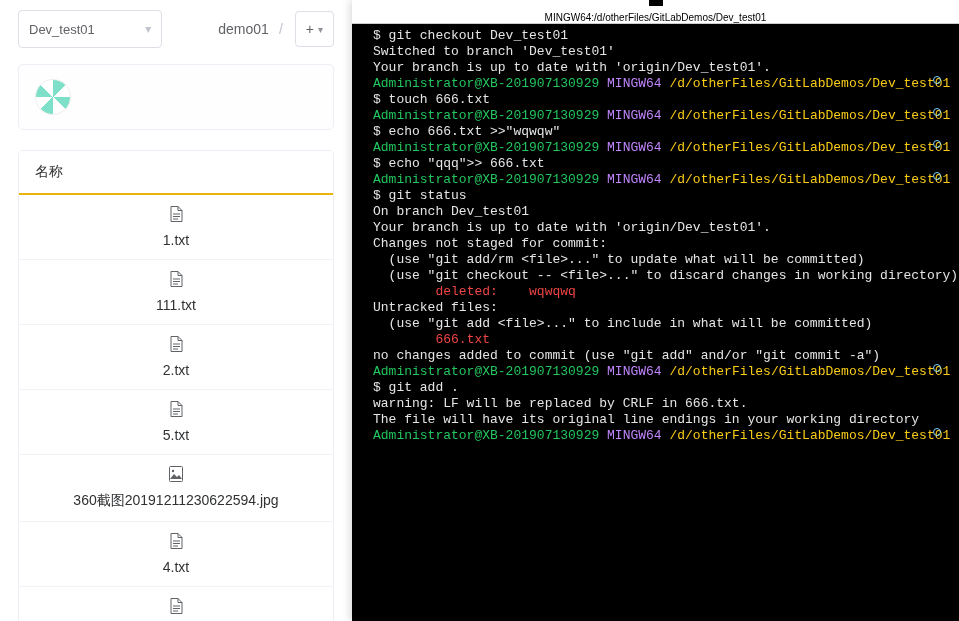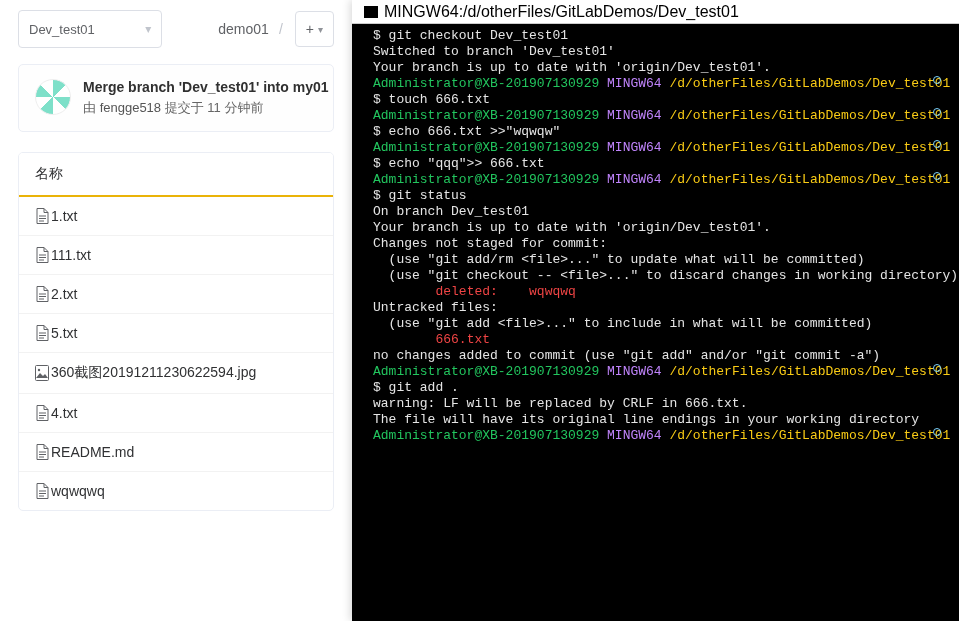--- a/index.html
+++ b/index.html
@@ -14,28 +14,28 @@
 .breadcrumb .sep { color: #c0c4cc; }
 .plus-btn { display: flex; align-items: center; gap: 4px; border: 1px solid #dcdfe6; border-radius: 4px; padding: 6px 10px; height: 36px; background: #fff; cursor: pointer; color: #606266; }
 .plus-btn .chev { font-size: 10px; color: #909399; }
 .commit-box { border: 1px solid #ebeef5; border-radius: 5px; padding: 14px 16px; display: flex; gap: 12px; margin-bottom: 20px; background: #fefefe; align-items:flex-start; }
 .avatar { width: 36px; height: 36px; border-radius: 50%; flex-shrink: 0; background: conic-gradient(#7ee0c9 0 45deg, #fff 45deg 90deg, #7ee0c9 90deg 135deg, #fff 135deg 180deg, #7ee0c9 180deg 225deg, #fff 225deg 270deg, #7ee0c9 270deg 315deg, #fff 315deg 360deg); border: 1px solid #eee; }
 .commit-msg { font-weight: 600; color: #303030; white-space: nowrap; overflow: hidden; }
 .commit-meta { color: #666; font-size: 13px; margin-top: 4px; }
 .commit-meta .author { color: #555; }
 .file-table { border: 1px solid #ebeef5; border-radius: 5px; overflow: hidden; }
 .file-header { padding: 12px 16px; font-weight: 500; color: #303133; border-bottom: 2px solid #eab308; background: #fff; }
-.file-row { padding: 11px 16px; display: flex; align-items: center; gap: 2px; border-bottom: 1px solid #f2f2f2; color: #303133; cursor: pointer; }
+.file-row { padding: 11px 16px; display: flex; align-items: center; gap: 10px; border-bottom: 1px solid #f2f2f2; color: #303133; cursor: pointer; flex-direction: column; }
 .file-row:last-child { border-bottom: none; }
 .file-icon { width: 14px; height: 16px; flex-shrink: 0; }
 .file-icon svg { display: block; }
 .file-name { font-size: 14px; color: #303133; }
 
 .terminal-window { position: absolute; left: 352px; top: 0; width: 607px; height: 621px; background: #000; color: #c0c0c0; display: flex; flex-direction: column; box-shadow: -2px 0 8px rgba(0,0,0,0.15); }
-.titlebar { height: 24px; background: #fff; color: #000; display: flex; align-items: center; gap: 6px; padding: 0 12px; font-size: 16px; border-bottom: 1px solid #ccc; }
+.titlebar { height: 24px; background: #fff; color: #000; display: flex; align-items: center; gap: 6px; padding: 0 12px; font-size: 10px; border-bottom: 1px solid #ccc; flex-direction: column; }
 .titlebar .t-icon { width: 14px; height: 12px; background: #000; display: inline-block; }
 .term-body { flex: 1; padding: 4px 21px; font-family: "Consolas", "Courier New", monospace; font-size: 13px; line-height: 16px; white-space: pre; overflow: hidden; position: relative; }
 .tline { white-space: pre; color: #c0c0c0; }
 .green { color: #22c55e; }
 .purple { color: #c084fc; }
 .yellow { color: #facc15; }
 .red { color: #ef4444; }
 .white { color: #e5e5e5; }
 .circle-badge { position:absolute; right:-3px; width:8px; height:8px; border:1px solid #7dd3fc; border-radius:50%; display:inline-block; }
 </style>
@@ -53,26 +53,20 @@
       <span class="sep">/</span>
     </div>
     <div class="plus-btn">
       <span>+</span>
       <span class="chev">▾</span>
     </div>
   </div>
 
   <div class="commit-box">
     <div class="avatar"></div>
-    <div>
-      <div class="commit-msg">Merge branch 'Dev_test01' into my01</div>
-      <div class="commit-meta">
-        <span>由 </span><span class="author">fengge518</span><span> 提交于 11 分钟前</span>
-      </div>
-    </div>
   </div>
 
   <div class="file-table">
     <div class="file-header">名称</div>
     <div id="file-rows">
         <div class="file-row">
           <span class="file-icon">
             <svg viewBox="0 0 14 16" width="14" height="16">
               <path d="M2 0.5 H9 L13 4.5 V15.5 H2 Z" fill="none" stroke="#606266"></path>
               <path d="M9 0.5 V4.5 H13" fill="none" stroke="#606266"></path>

